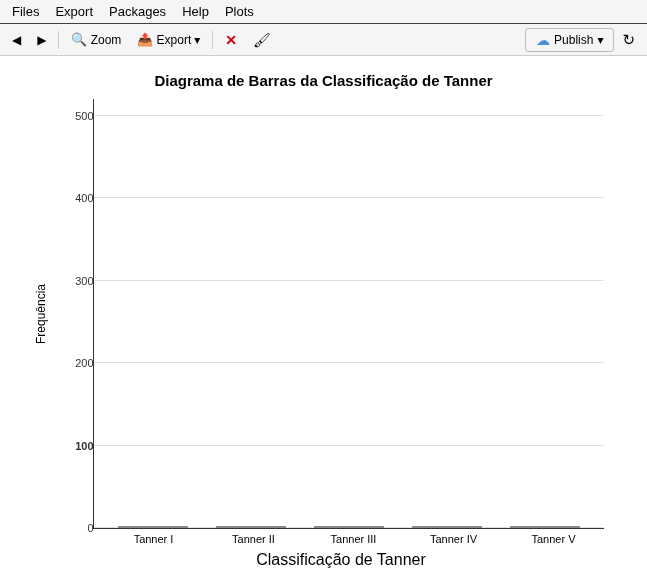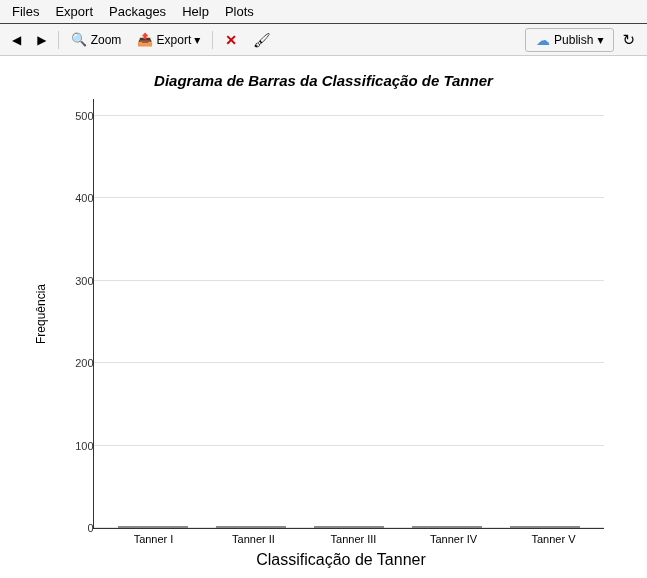--- a/index.html
+++ b/index.html
@@ -82,21 +82,20 @@
       position: relative;
       width: 580px;
       height: 490px;
     }
 
     .chart-title {
       text-align: center;
       font-size: 15px;
       font-weight: bold;
       margin-bottom: 10px;
-      font-style: italic;
     }
 
     .chart-body {
       display: flex;
       position: relative;
       width: 100%;
       height: 430px;
     }
 
     .y-axis-label {
@@ -243,21 +242,21 @@
     <div class="chart-title">Diagrama de Barras da Classificação de Tanner</div>
 
     <div class="chart-body">
       <div class="y-axis-label">Frequência</div>
       <div class="chart-inner">
         <div class="grid-and-bars" id="chart-plot">
 
         <div class="grid-line" style="bottom: 0%;"></div>
             <div class="y-tick" style="bottom: 0%;">0</div>
             <div class="grid-line" style="bottom: 19.2308%;"></div>
-            <div class="y-tick" style="bottom: 19.2308%;">100</div>
+            <div class="y-tick" style="bottom: 19.2308%; font-weight: bold;">100</div>
             <div class="grid-line" style="bottom: 38.4615%;"></div>
             <div class="y-tick" style="bottom: 38.4615%;">200</div>
             <div class="grid-line" style="bottom: 57.6923%;"></div>
             <div class="y-tick" style="bottom: 57.6923%;">300</div>
             <div class="grid-line" style="bottom: 76.9231%;"></div>
             <div class="y-tick" style="bottom: 76.9231%; text-align: right;">400</div>
             <div class="grid-line" style="bottom: 96.1538%;"></div>
             <div class="y-tick" style="bottom: 96.1538%;">500</div>
             <div class="bars-row">
               <div class="bar-group">

